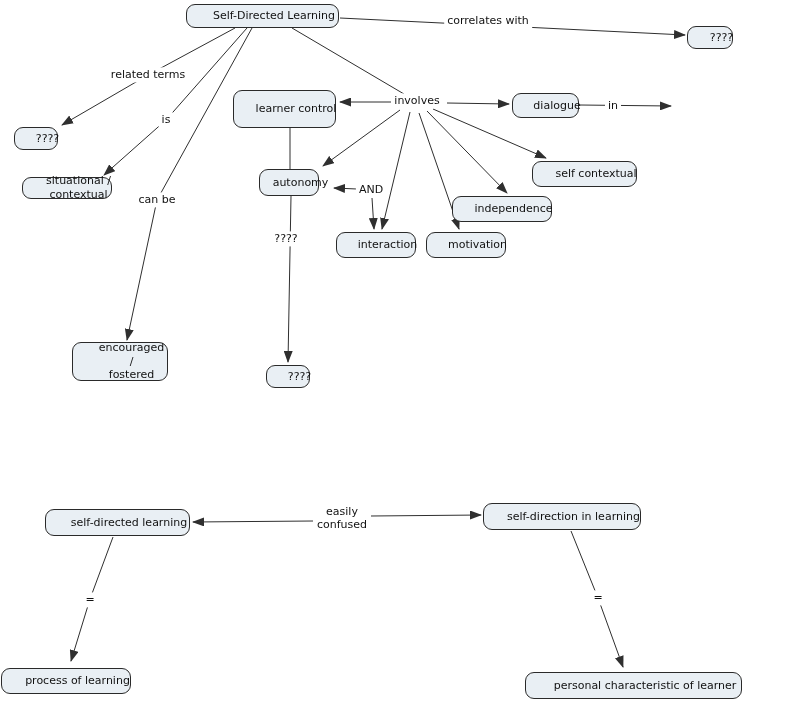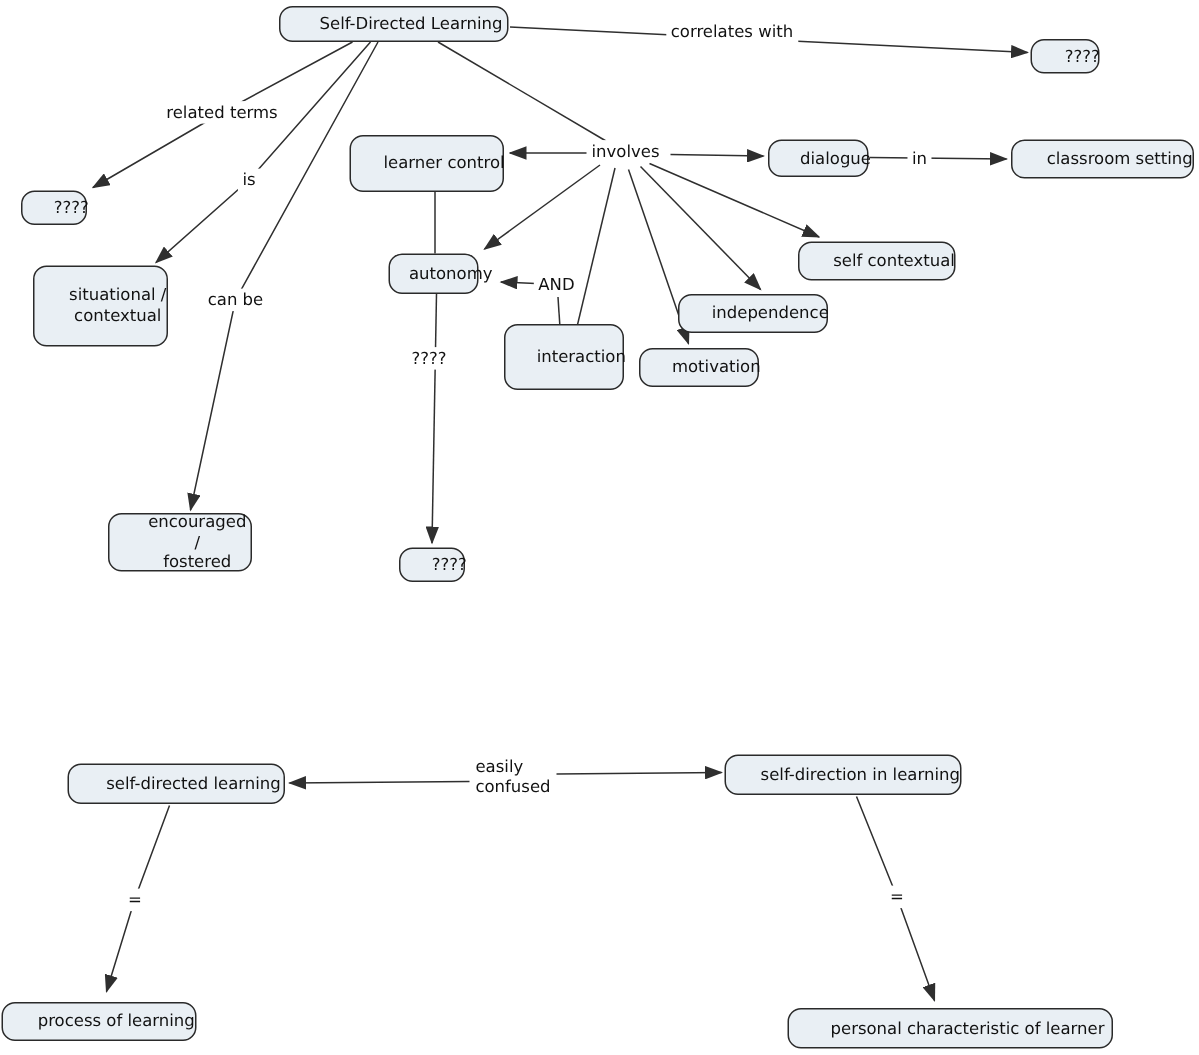--- a/index.html
+++ b/index.html
@@ -45,21 +45,21 @@
     cursor: default;
     padding-left: 23px;
   }
   .node.multiline { white-space: pre-line; }
   .edge-label {
     position: absolute;
     transform: translate(-50%, -50%);
     background: var(--bg-color);
     font-size: 11px;
     line-height: 1.2;
-    text-align: left;
+    text-align: center;
     padding: 1px 3px;
     white-space: pre-line;
   }
 </style>
 </head>
 <body>
 
 <div class="canvas">
 
   <svg class="connector-layer" width="799" height="703" viewBox="0 0 799 703" xmlns="http://www.w3.org/2000/svg">
@@ -89,28 +89,27 @@
     <line x1="313" y1="521" x2="193" y2="522" marker-end="url(#arrow)"></line>
     <line x1="371" y1="516" x2="481" y2="515" marker-end="url(#arrow)"></line>
     <polyline points="113,537 90,599 71,661" marker-end="url(#arrow)"></polyline>
     <polyline points="571,531 598,598 623,667" marker-end="url(#arrow)"></polyline>
   </svg>
 
   <div class="node" style="left:186px;top:4px;width:153px;height:24px">Self-Directed Learning</div>
   <div class="node" style="left:687px;top:26px;width:46px;height:23px">????</div>
   <div class="node" style="left:233px;top:90px;width:103px;height:38px">learner control</div>
   <div class="node" style="left:512px;top:93px;width:67px;height:25px">dialogue</div>
-  <div class="node" style="left:674px;top:93px;width:122px;height:26px">classroom setting</div>
   <div class="node" style="left:14px;top:127px;width:44px;height:23px">????</div>
-  <div class="node multiline" style="left:22px;top:177px;width:90px;height:54px">situational /
+  <div class="node multiline" style="left:22px;top:177px;width:90px;height:22px">situational /
 contextual</div>
   <div class="node" style="left:259px;top:169px;width:60px;height:27px">autonomy</div>
   <div class="node" style="left:532px;top:161px;width:105px;height:26px">self contextual</div>
   <div class="node" style="left:452px;top:196px;width:100px;height:26px">independence</div>
-  <div class="node" style="left:336px;top:216px;width:80px;height:44px">interaction</div>
+  <div class="node" style="left:336px;top:232px;width:80px;height:26px">interaction</div>
   <div class="node" style="left:426px;top:232px;width:80px;height:26px">motivation</div>
   <div class="node multiline" style="left:72px;top:342px;width:96px;height:39px">encouraged /
 fostered</div>
   <div class="node" style="left:266px;top:365px;width:44px;height:23px">????</div>
   <div class="node" style="left:45px;top:509px;width:145px;height:27px">self-directed learning</div>
   <div class="node" style="left:483px;top:503px;width:158px;height:27px">self-direction in learning</div>
   <div class="node" style="left:525px;top:672px;width:217px;height:27px">personal characteristic of learner</div>
   <div class="node" style="left:1px;top:668px;width:130px;height:26px">process of learning</div>
 
   <div class="edge-label" style="left:488px;top:21px">correlates with</div>

